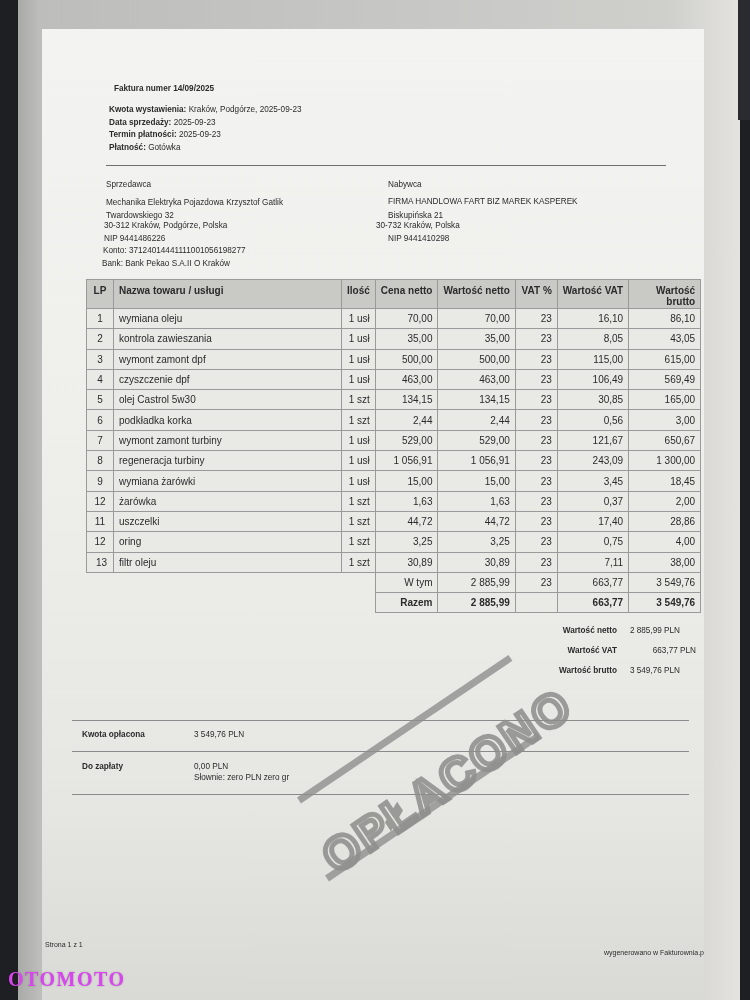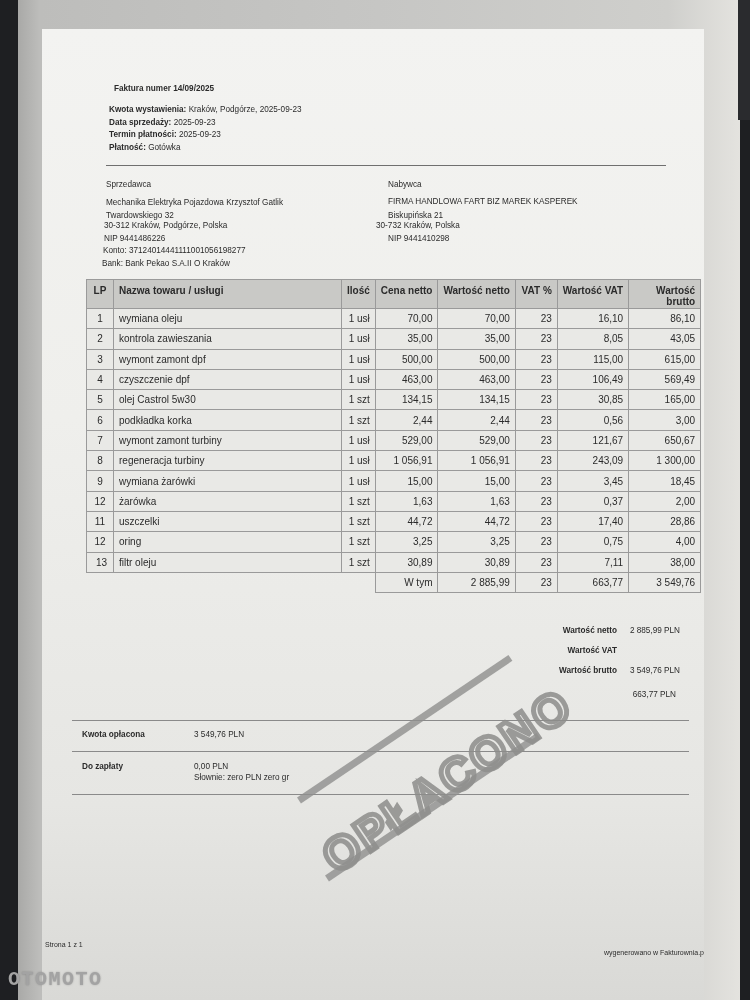--- a/index.html
+++ b/index.html
@@ -100,25 +100,25 @@
       transform: rotate(-34deg);
       transform-origin: left center;
     }
 
     .footer-left { left: 3px; top: 912px; font-size: 7px; }
     .footer-right { left: 562px; top: 920px; font-size: 7px; }
 
     .watermark {
       position: absolute;
       left: 8px; top: 968px;
-      font-family: Liberation Mono, monospace;
+      font-family: Liberation Serif, serif;
       font-weight: bold;
       font-size: 20px;
       letter-spacing: 1.5px;
-      color: #a3a3a3;
+      color: #d946ef;
       text-shadow: 0 0 2px rgba(0,0,0,0.25);
     }
   </style>
 </head>
 <body>
 
 <div class="backdrop"></div>
 <div class="backdrop-right"></div>
 
 <div class="paper">
@@ -308,27 +308,35 @@
       </tbody>
     <tbody>
       <tr>
         <td class="blank" colspan="3"></td>
         <td>W tym</td>
         <td>2 885,99</td>
         <td>23</td>
         <td>663,77</td>
         <td>3 549,76</td>
       </tr>
+      <tr>
+        <td class="blank" colspan="3"></td>
+        <td class="b">Razem</td>
+        <td class="b">2 885,99</td>
+        <td></td>
+        <td class="b">663,77</td>
+        <td class="b">3 549,76</td>
+      </tr>
     </tbody>
   </table>
 
   <div class="abs t b" style="left:475px; top:597px; width:100px; text-align:right;">Wartość netto</div>
   <div class="abs t" style="left:570px; top:597px; width:68px; text-align:right;">2 885,99 PLN</div>
   <div class="abs t b" style="left:475px; top:617px; width:100px; text-align:right;">Wartość VAT</div>
-  <div class="abs t" style="left:570px; top:617px; width:64px; text-align:right;margin-top:44px;">663,77 PLN</div>
+  <div class="abs t" style="left:570px; top:617px; width:84px; text-align:right;">663,77 PLN</div>
   <div class="abs t b" style="left:475px; top:637px; width:100px; text-align:right;">Wartość brutto</div>
   <div class="abs t" style="left:570px; top:637px; width:68px; text-align:right;">3 549,76 PLN</div>
 
   <div class="hr" style="left:30px; top:691px; width:617px; background:#8a8a8a;"></div>
   <div class="abs t b" style="left:40px; top:701px;">Kwota opłacona</div>
   <div class="abs t" style="left:152px; top:701px;">3 549,76 PLN</div>
   <div class="hr" style="left:30px; top:722px; width:617px; background:#8a8a8a;"></div>
   <div class="abs t b" style="left:40px; top:733px;">Do zapłaty</div>
   <div class="abs t" style="left:152px; top:733px;">0,00 PLN</div>
   <div class="abs t" style="left:152px; top:744px;">Słownie: zero PLN zero gr</div>

